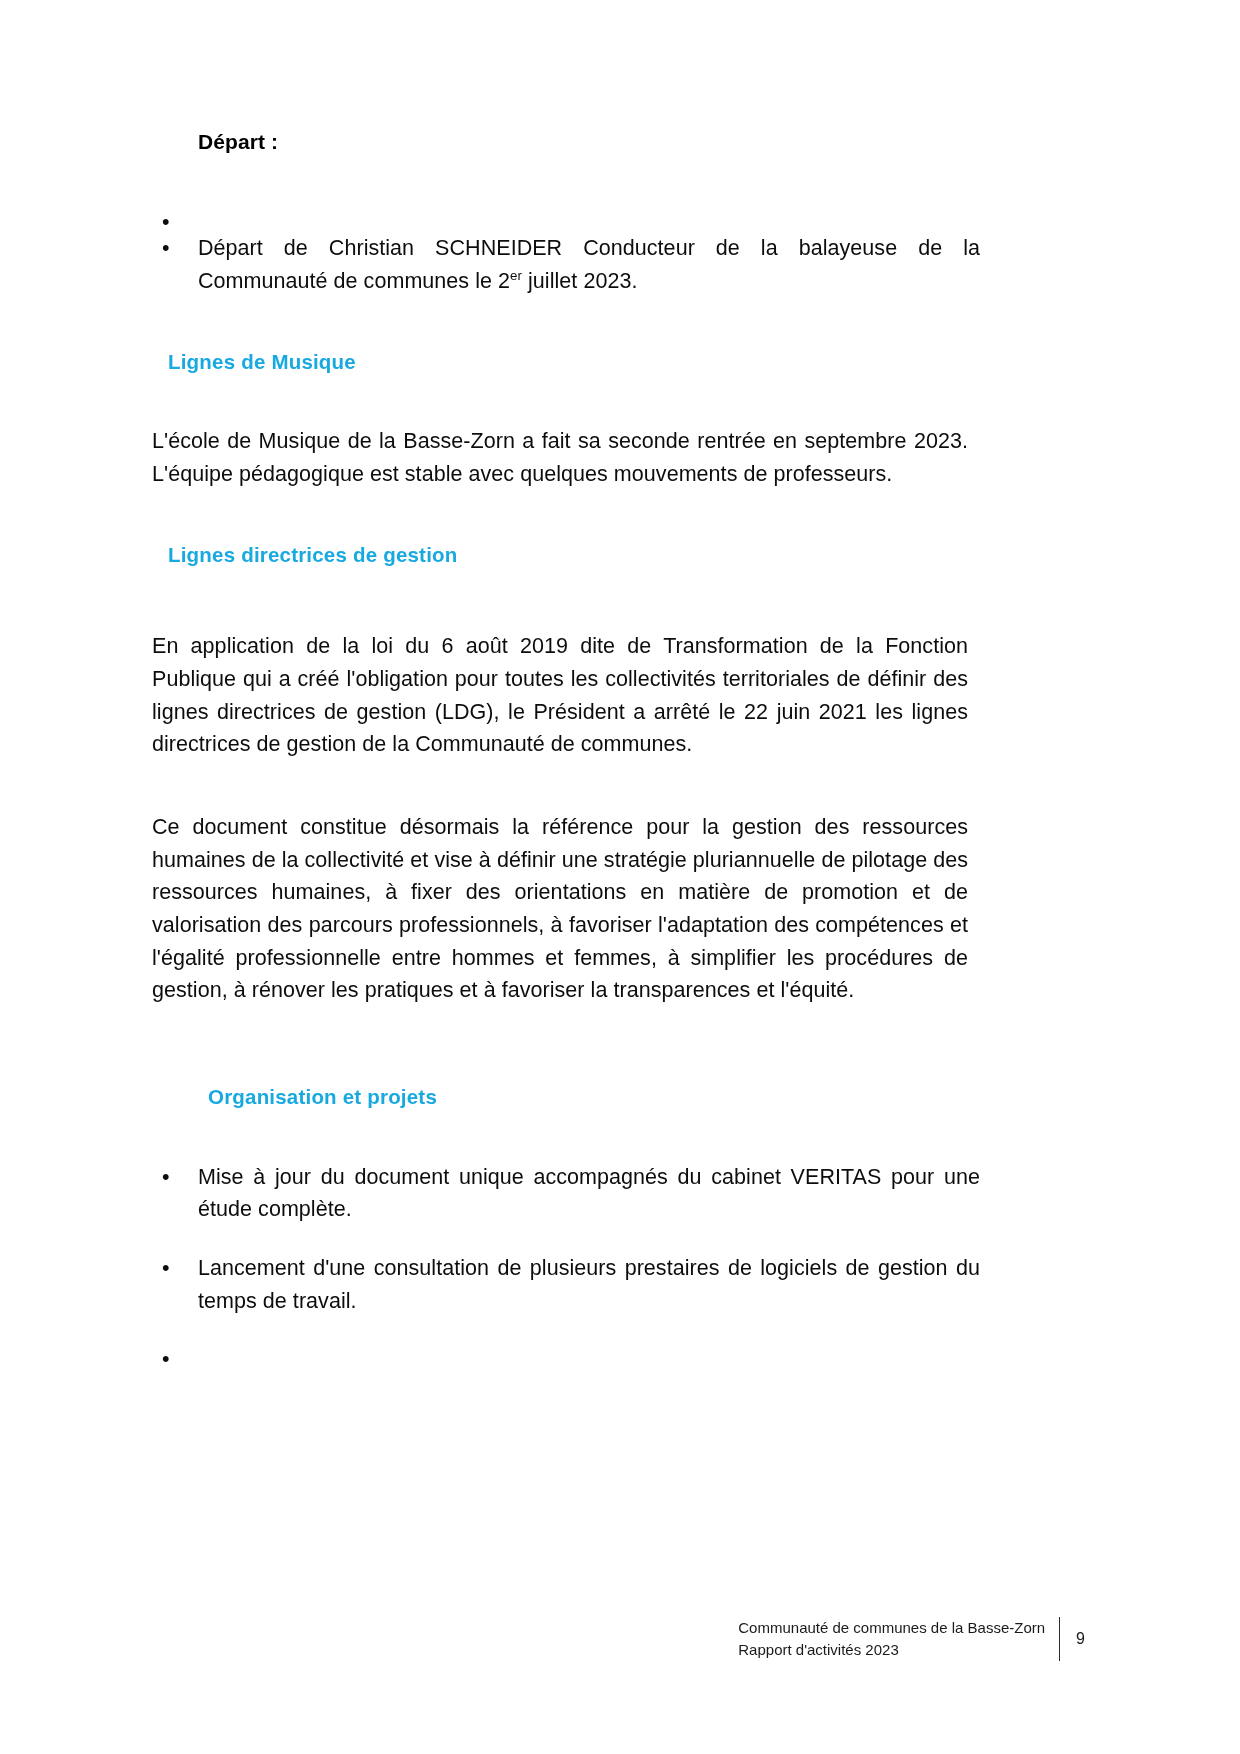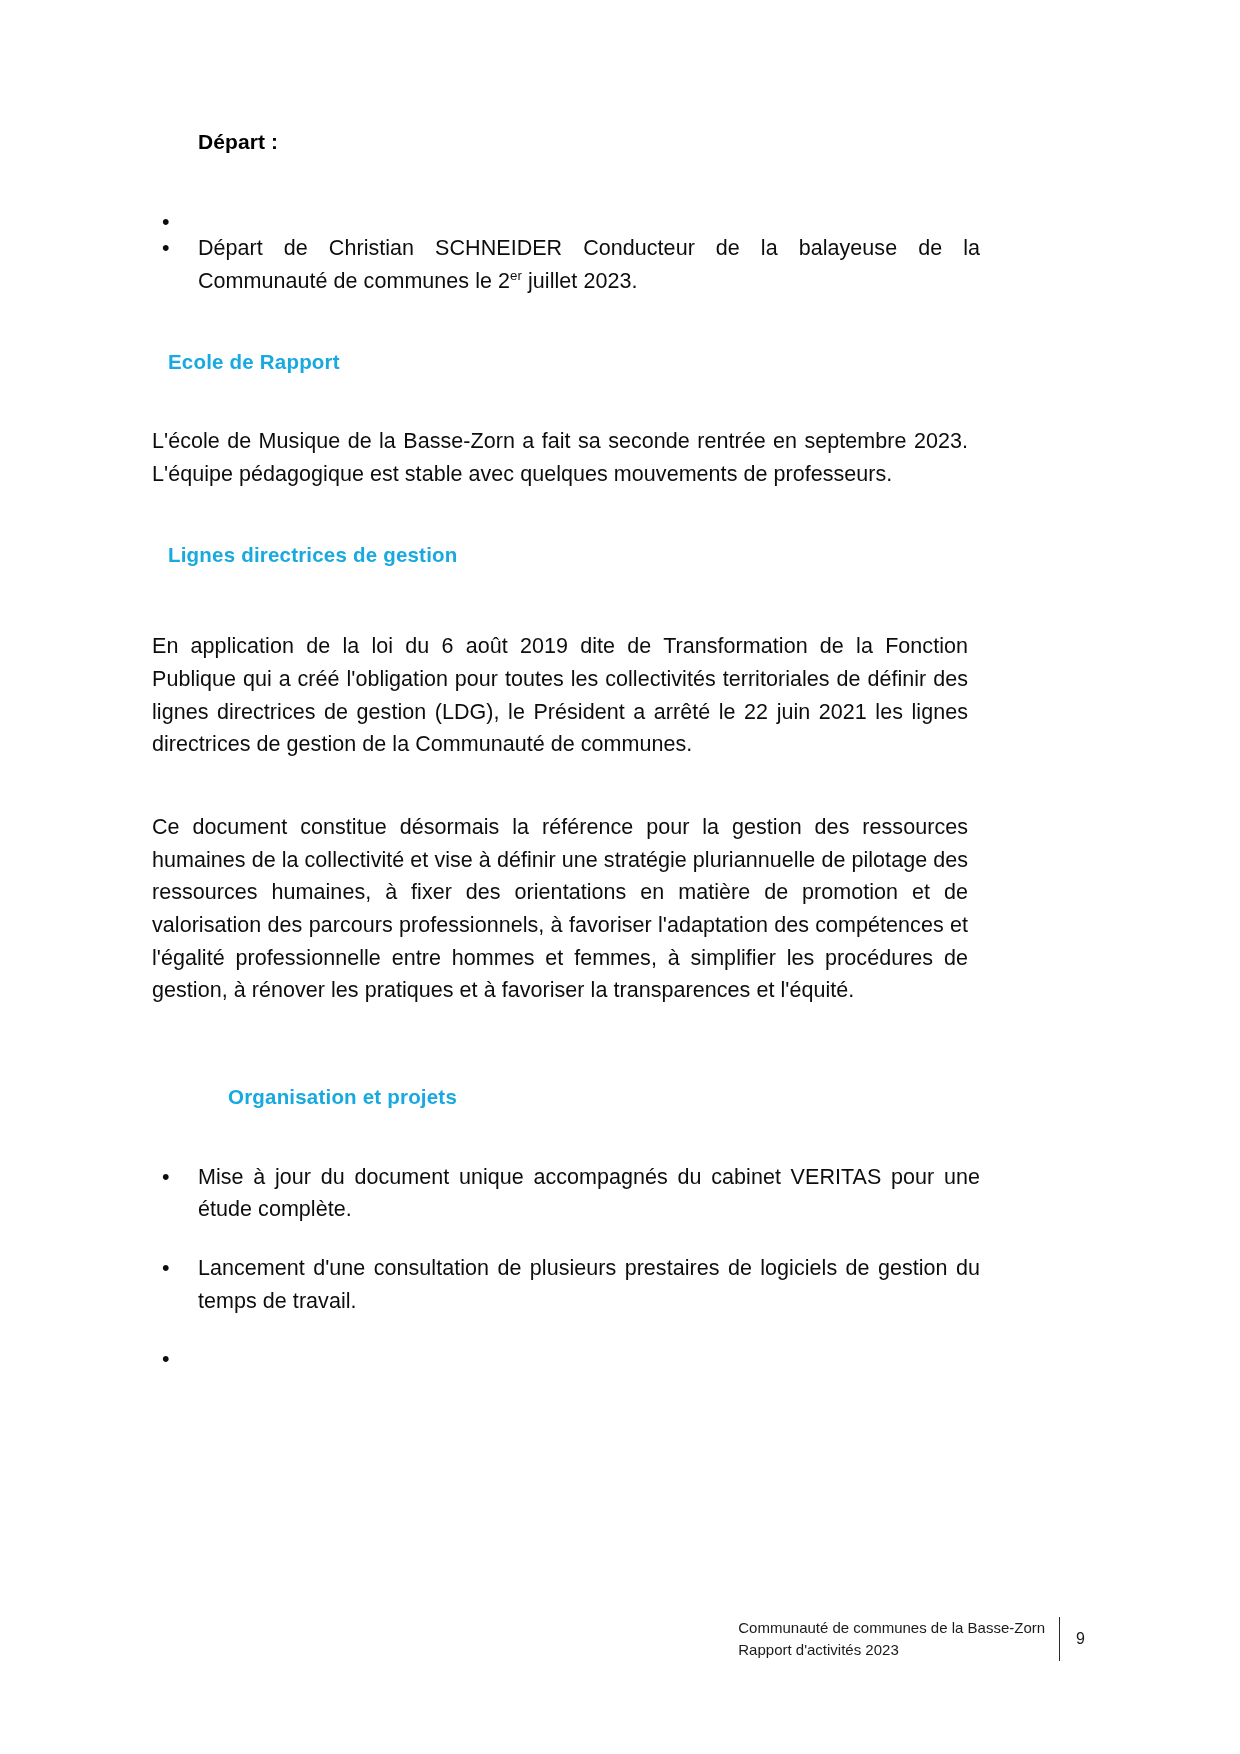--- a/index.html
+++ b/index.html
@@ -38,21 +38,21 @@
   
   .heading-cyan {
     font-size: 20.5px;
     font-weight: bold;
     color: #17a9e0;
     margin: 0 0 0 28px;
     letter-spacing: 0.2px;
     line-height: 1.35;
   }
   .heading-cyan.indent-more {
-    margin-left: 88px;
+    margin-left: 68px;
   }
 
   
   .para {
     font-size: 21.5px;
     line-height: 1.52;
     text-align: justify;
     text-justify: inter-word;
     margin: 12px;
     color: #0d0d0d;
@@ -141,21 +141,21 @@
 
     <div class="gap-s"></div>
 
     <p class="bullet">
       <span class="dot">•</span>
       <span>Départ de Christian SCHNEIDER Conducteur de la balayeuse de la Communauté de communes le 2</span><sup class="ord">er</sup><span> juillet 2023.</span>
     </p>
 
     <div class="gap-l"></div>
 
-    <h2 class="heading-cyan">Ecole de Rapport</h2>
+    <h2 class="heading-cyan">Lignes de Musique</h2>
 
     <div class="gap-m"></div>
 
     <p class="para">L'école de Musique de la Basse-Zorn a fait sa seconde rentrée en septembre 2023. L'équipe pédagogique est stable avec quelques mouvements de professeurs.</p>
 
     <div class="gap-m"></div>
 
     <h2 class="heading-cyan">Lignes directrices de gestion</h2>
 
     <div class="gap-l"></div>

